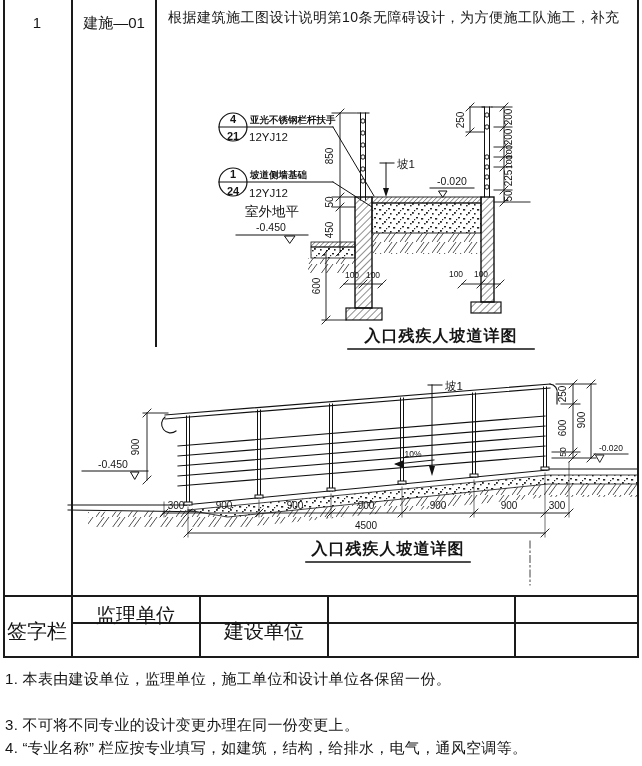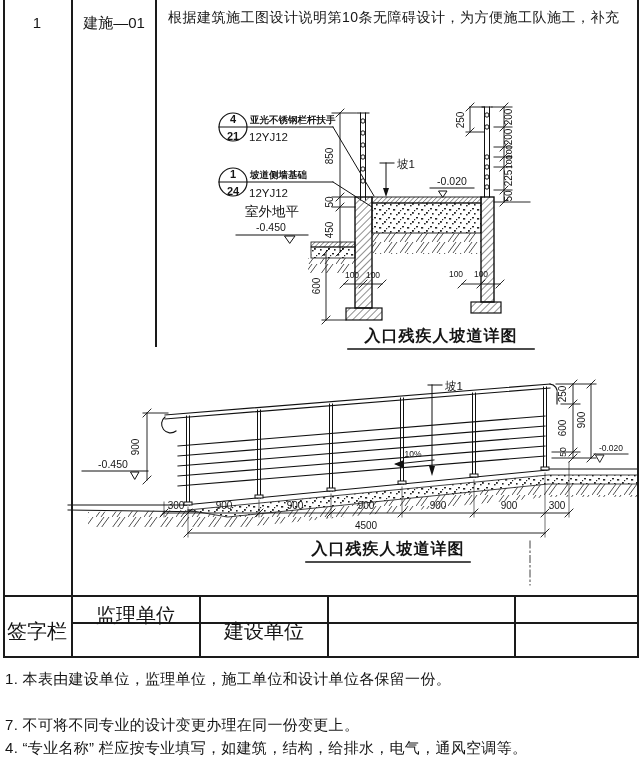--- a/index.html
+++ b/index.html
@@ -316,16 +316,16 @@
   <div class="bline" style="left:72px;top:622px;width:567px;height:2px;"></div>
   <div class="bline" style="left:199px;top:595px;width:2px;height:63px;"></div>
   <div class="bline" style="left:327px;top:595px;width:2px;height:63px;"></div>
   <div class="bline" style="left:514px;top:595px;width:2px;height:63px;"></div>
 
   <div class="abs sighead ctext" style="left:3px;top:618px;width:68px;">签字栏</div>
   <div class="abs sighead ctext" style="left:73px;top:602px;width:126px;">监理单位</div>
   <div class="abs sighead ctext" style="left:201px;top:618px;width:126px;">建设单位</div>
 
   <div class="abs note" style="left:5px;top:670px;width:632px;">1. 本表由建设单位，监理单位，施工单位和设计单位各保留一份。</div>
-  <div class="abs note" style="left:5px;top:716px;width:632px;">7. 不可将不同专业的设计变更办理在同一份变更上。</div>
+  <div class="abs note" style="left:5px;top:716px;width:632px;">3. 不可将不同专业的设计变更办理在同一份变更上。</div>
   <div class="abs note" style="left:5px;top:739px;width:632px;">4. “专业名称” 栏应按专业填写，如建筑，结构，给排水，电气，通风空调等。</div>
 
 </div>
 
 </body></html>

